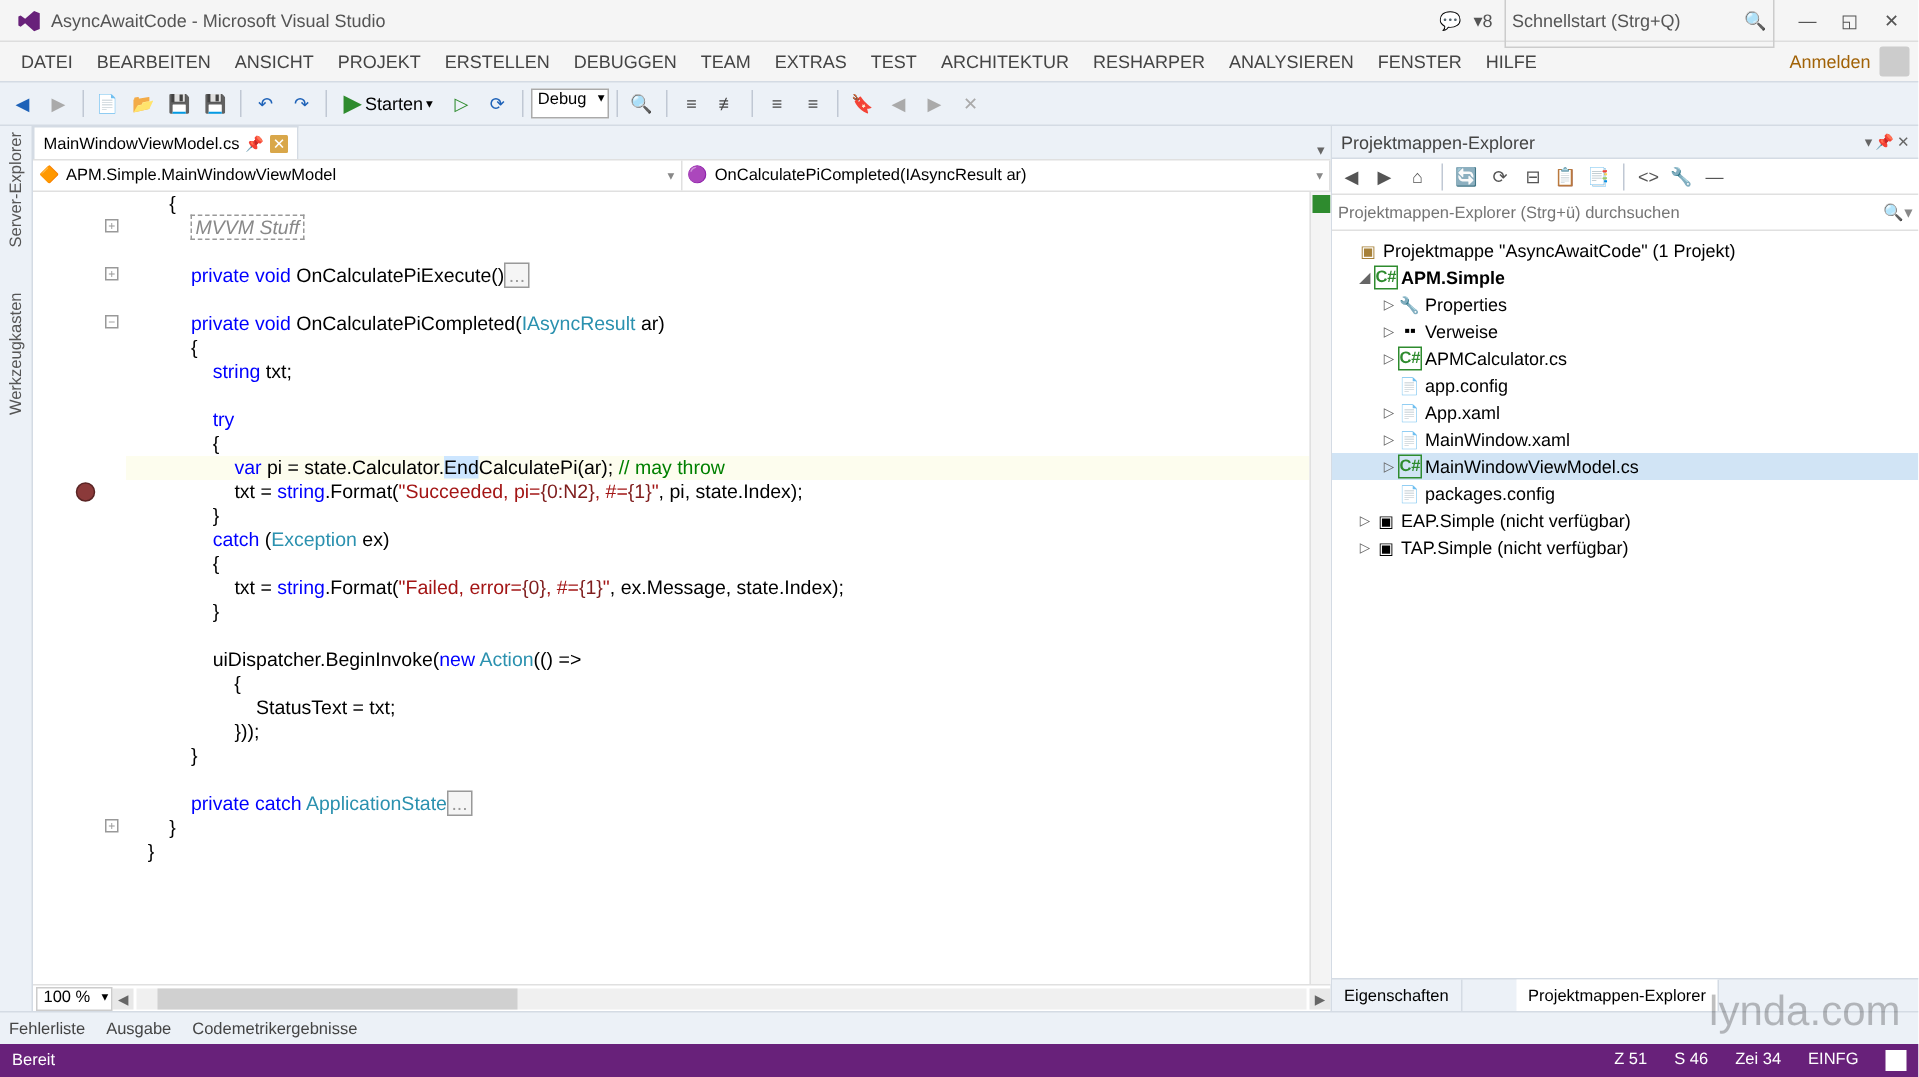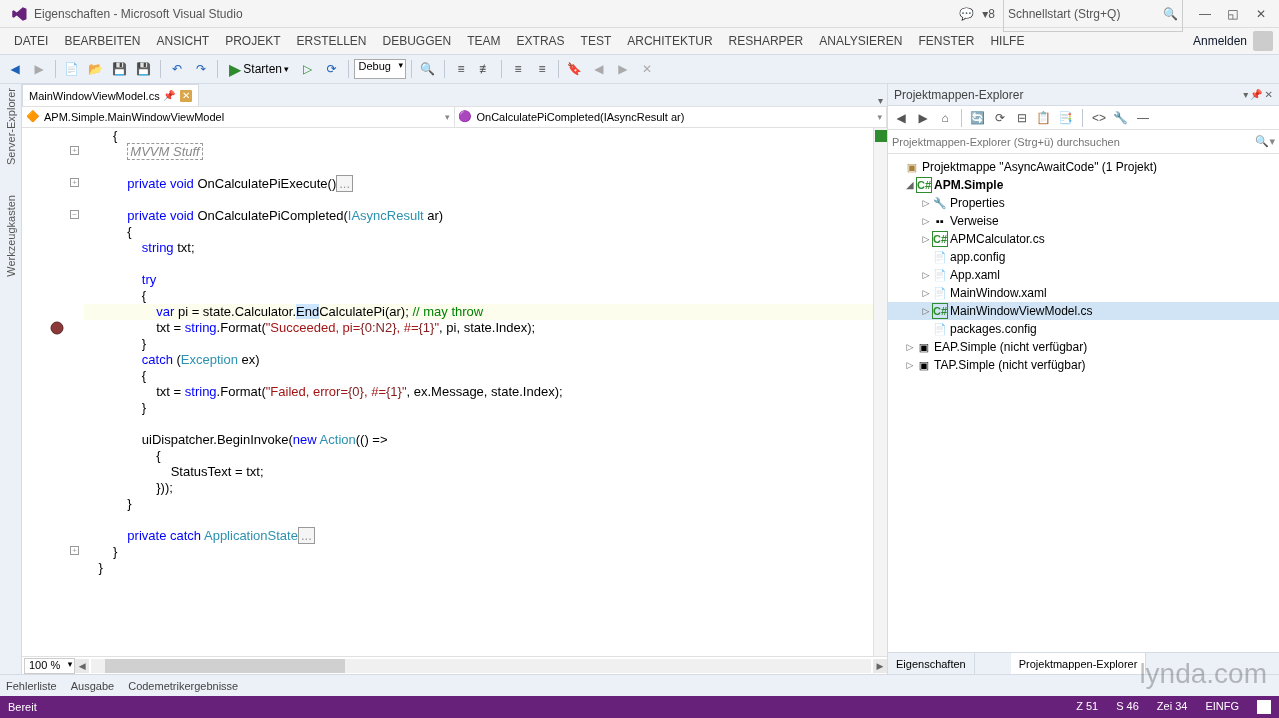--- a/index.html
+++ b/index.html
@@ -98,21 +98,21 @@
 .ci-cs { color:#2e8b2e; font-weight:bold; font-size:9px; border:1px solid #2e8b2e; width:14px; text-align:center; }
 .ci-wrench { color:#555; }
 </style>
 </head>
 <body>
 
 <div class="titlebar">
   <svg class="vs-icon" viewBox="0 0 24 24">
       <path fill="currentColor" d="M17 3l5 2v14l-5 2-8-7-4 3-2-1V8l2-1 4 3 8-7z"></path>
     </svg>
-  <span class="title-text">Eigenschaften - Microsoft Visual Studio</span>
+  <span class="title-text">AsyncAwaitCode - Microsoft Visual Studio</span>
   <div class="title-right">
     <span>💬</span>
     <span>▾<span>8</span></span>
     <div class="search-box">
       <span style="flex:1">Schnellstart (Strg+Q)</span>
       <span>🔍</span>
     </div>
     <div class="win-btns">
       <div class="win-btn">—</div>
       <div class="win-btn">◱</div>
@@ -130,21 +130,21 @@
   <span class="menu-item">DEBUGGEN</span>
   <span class="menu-item">TEAM</span>
   <span class="menu-item">EXTRAS</span>
   <span class="menu-item">TEST</span>
   <span class="menu-item">ARCHITEKTUR</span>
   <span class="menu-item">RESHARPER</span>
   <span class="menu-item">ANALYSIEREN</span>
   <span class="menu-item">FENSTER</span>
   <span class="menu-item">HILFE</span>
   <div class="right">
-    <span style="font-size:12px;color:#0f172a">Anmelden</span>
+    <span style="font-size:12px;color:#a16207">Anmelden</span>
     <div class="avatar"></div>
   </div>
 </div>
 
 <div class="toolbar">
   <div class="tb-btn" style="color:#1e62b8">◀</div>
   <div class="tb-btn" style="color:#aaa">▶</div>
   <div class="tb-sep"></div>
   <div class="tb-btn">📄</div>
   <div class="tb-btn">📂</div>

